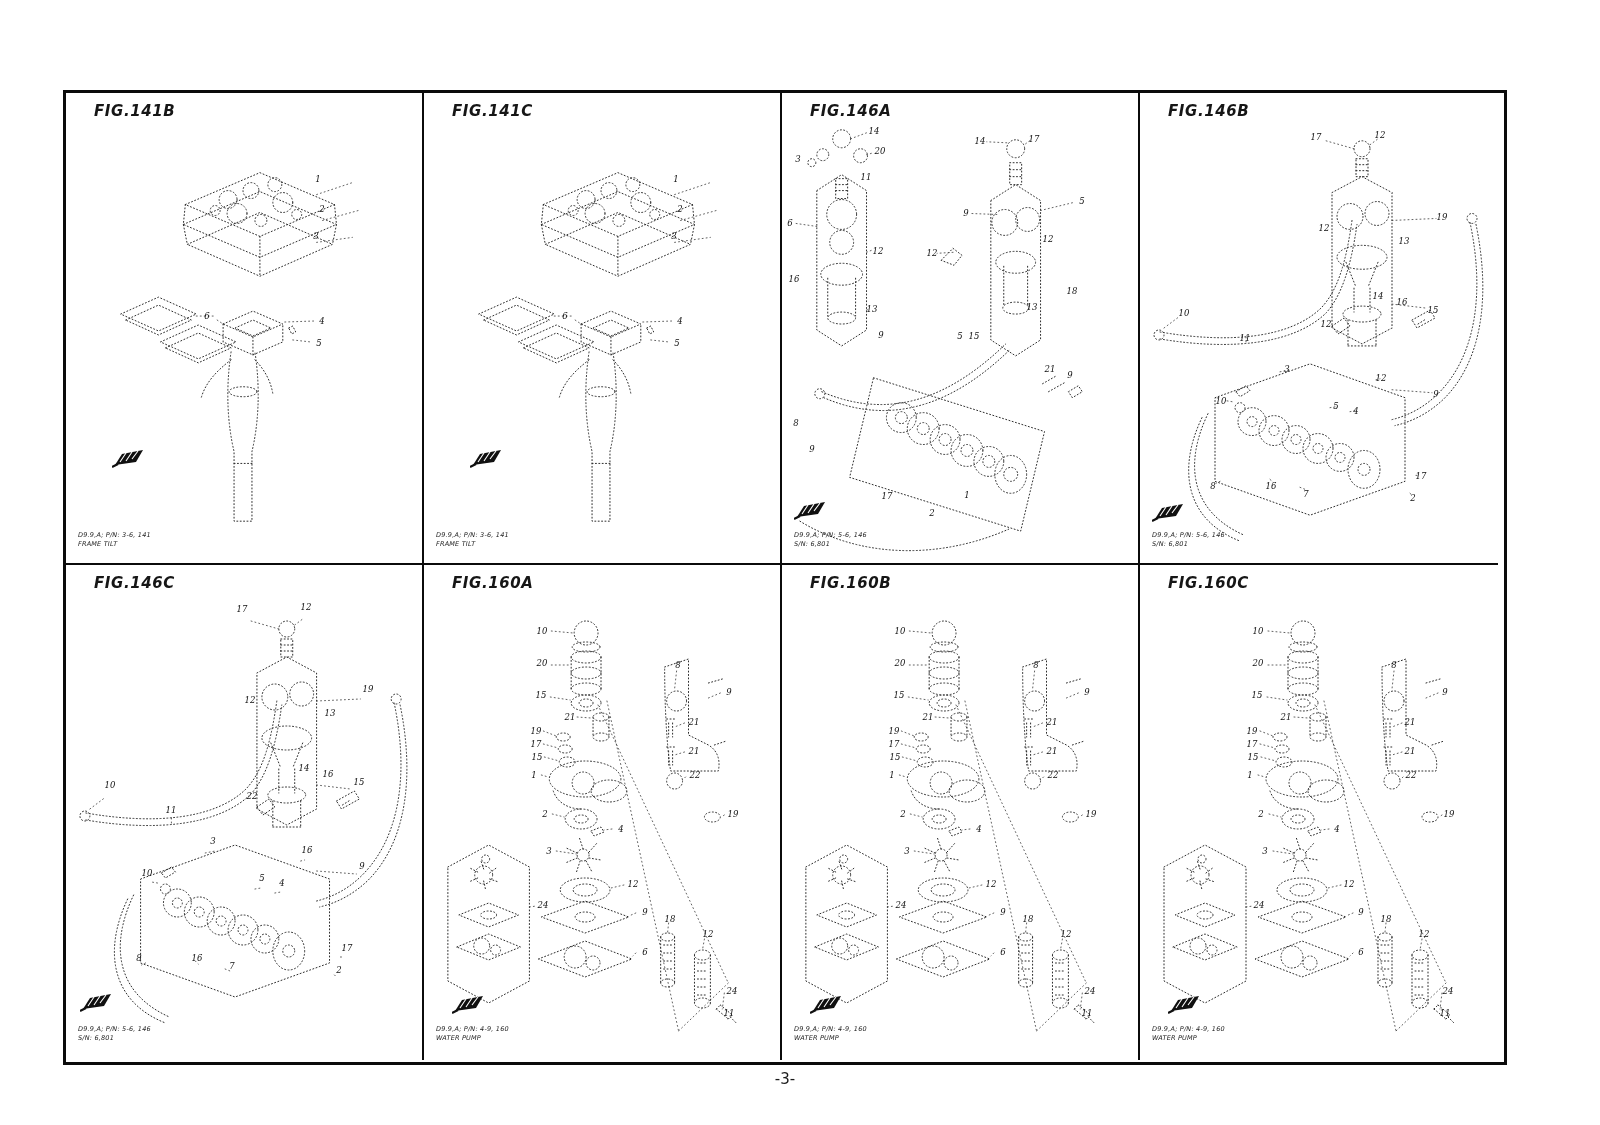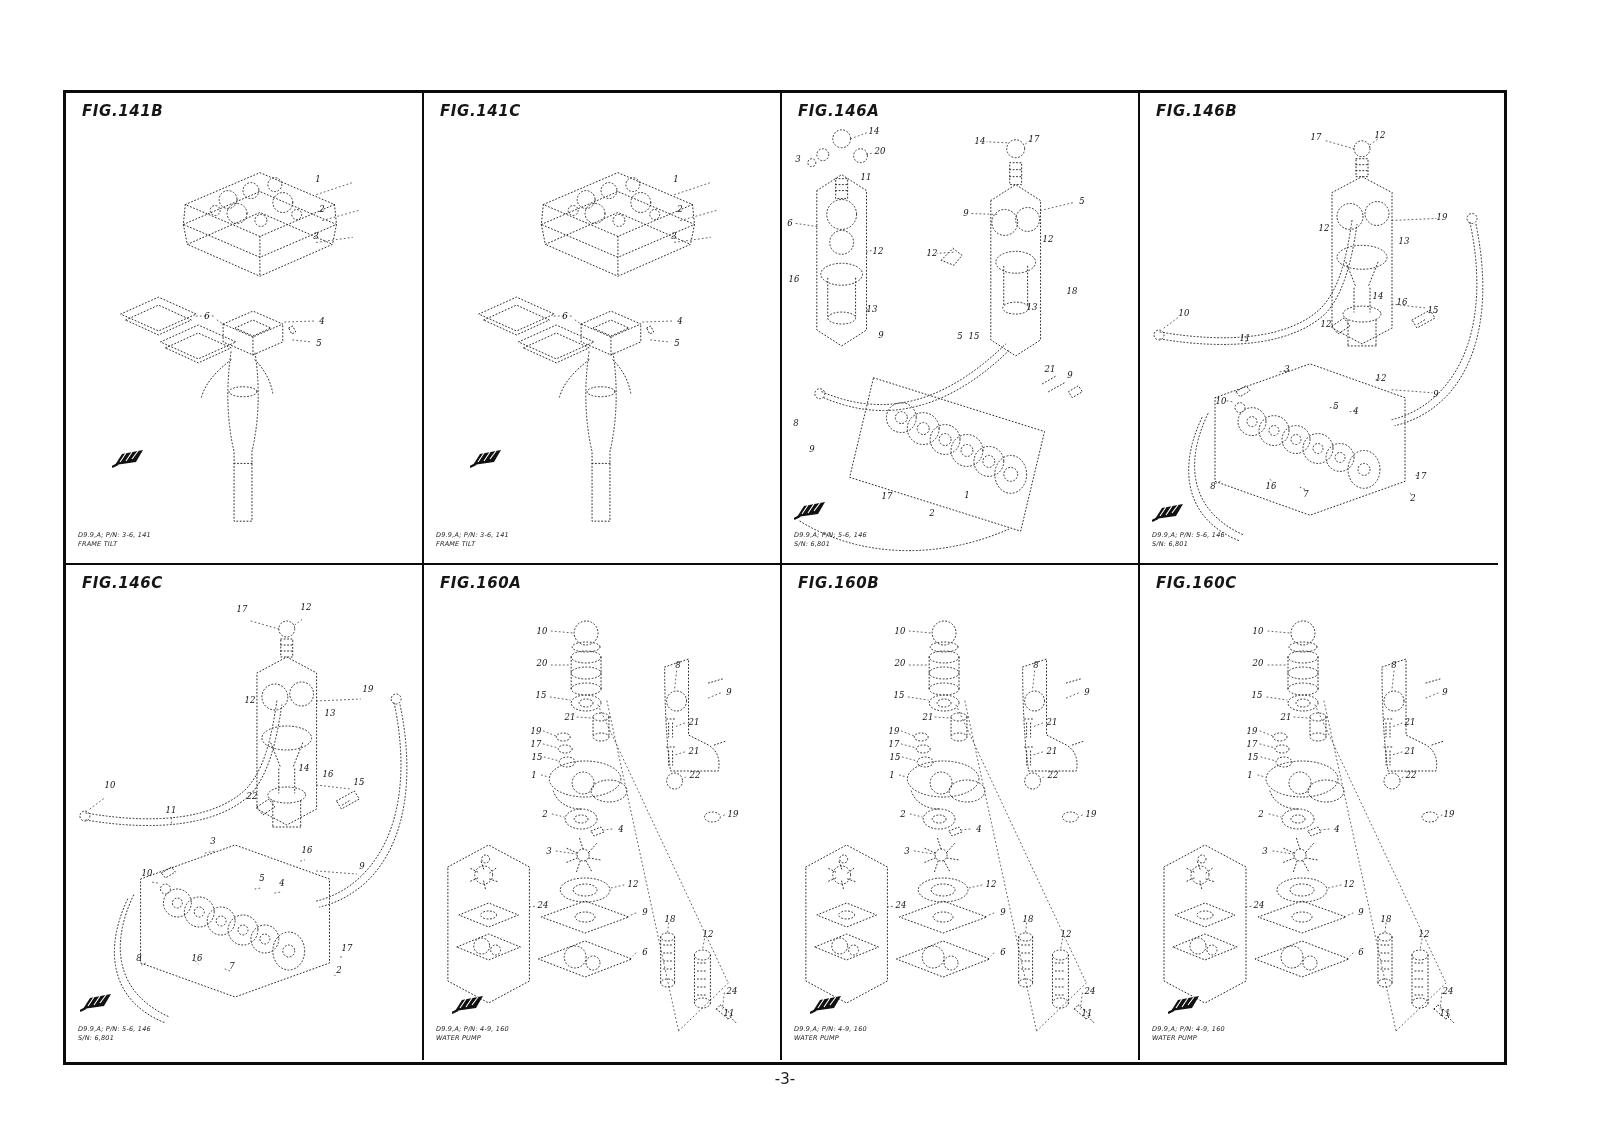--- a/index.html
+++ b/index.html
@@ -4,21 +4,21 @@
 <style>
   html,body{margin:0;padding:0;background:#ffffff;width:1600px;height:1125px;
     font-family:"DejaVu Sans",sans-serif;color:#111;}
   .sheet{position:relative;width:1600px;height:1125px;background:#fff;overflow:hidden;}
   .frame{position:absolute;left:63px;top:90px;width:1444px;height:975px;
     border:3px solid #0b0b0b;box-sizing:border-box;background:#fff;}
   .grid{display:grid;grid-template-columns:358px 358px 358px 358px;grid-template-rows:472px 495px;}
   .panel{position:relative;overflow:hidden;box-sizing:border-box;background:#fff;}
   .panel.cb{border-right:2px solid #0b0b0b;}
   .panel.rb{border-bottom:2px solid #0b0b0b;}
-  .fig-title{position:absolute;left:16px;top:9px;font-style:italic;font-weight:600;
+  .fig-title{position:absolute;left:28px;top:9px;font-style:italic;font-weight:600;
     font-size:15px;letter-spacing:0.6px;color:#161616;font-family:"DejaVu Sans",sans-serif;}
   .diagram{position:absolute;left:0;top:0;right:0;bottom:0;}
   .art{position:absolute;left:0;top:0;width:100%;height:100%;}
   .d{fill:none;stroke:#2c2c2c;stroke-width:1;stroke-dasharray:1 2.4;stroke-linecap:round;stroke-linejoin:round;}
   .ld{fill:none;stroke:#3a3a3a;stroke-width:0.8;stroke-dasharray:1 3;stroke-linecap:round;}
   .callout{position:absolute;transform:translate(-50%,-50%);font-style:italic;
     font-family:"DejaVu Serif",serif;font-size:8.5px;color:#101010;white-space:nowrap;}
   .caption{position:absolute;left:12px;font-style:italic;font-size:6.5px;line-height:1.45;
     color:#222;letter-spacing:0.2px;font-family:"DejaVu Sans",sans-serif;}
   .row1 .caption{top:438px;}

